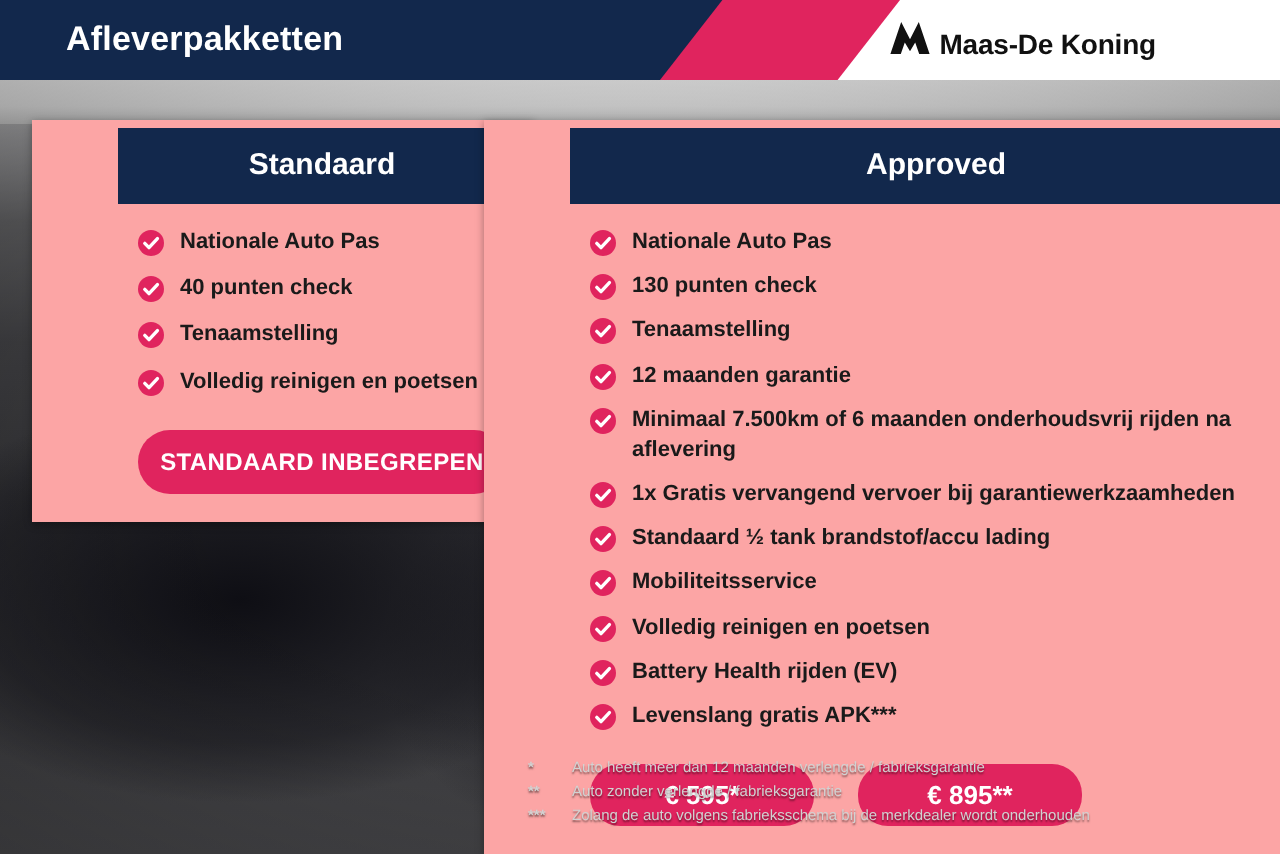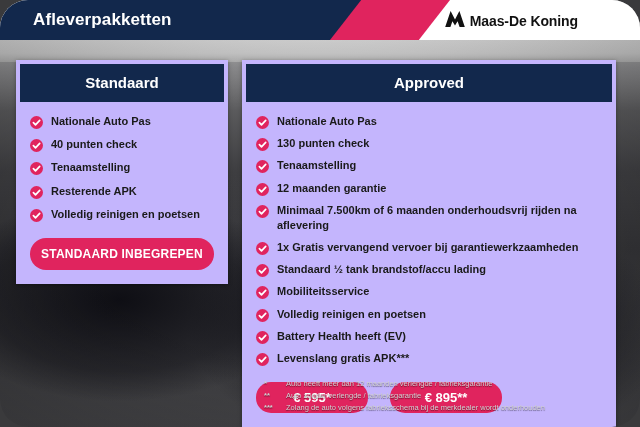--- a/index.html
+++ b/index.html
@@ -12,21 +12,20 @@
     overflow: hidden;
     font-family: "Liberation Sans", sans-serif;
     background: #3a3a3c;
   }
 
   .screen {
     position: relative;
     width: 640px;
     height: 427px;
     overflow: hidden;
-    border-radius: 28px;
   }
 
   
   .backdrop {
     position: absolute;
     inset: 0;
     background:
       radial-gradient(ellipse 240px 130px at 120px 300px, rgba(12,12,18,0.95) 0%, rgba(20,20,26,0.55) 55%, rgba(40,40,44,0) 78%),
       radial-gradient(ellipse 300px 160px at 430px 330px, rgba(10,10,16,0.88) 0%, rgba(24,24,30,0.5) 58%, rgba(40,40,44,0) 80%),
       radial-gradient(ellipse 200px 120px at 300px 250px, rgba(70,70,76,0.45) 0%, rgba(48,48,52,0) 72%),
@@ -84,22 +83,23 @@
   .brand-name {
     font-size: 14px;
     font-weight: bold;
     color: #111111;
     letter-spacing: -0.1px;
   }
 
   
   .card {
     position: absolute;
-    background: #c4b5fd;
+    background: #fca5a5;
     box-shadow: 0 1px 4px rgba(0,0,0,0.35);
+    padding-left: 39px;
   }
   .card-standard { left: 16px; top: 60px; width: 212px; }
   .card-approved { left: 242px; top: 60px; width: 374px; }
 
   .card-head {
     background: #12284c;
     color: #ffffff;
     text-align: center;
     font-size: 15px;
     font-weight: bold;
@@ -251,29 +251,20 @@
           </span>
           <span class="feature-text">Tenaamstelling</span>
         </li>
         <li class="feature-item">
           <span class="check-icon">
             <svg width="13" height="13" viewBox="0 0 13 13" aria-hidden="true">
                 <circle cx="6.5" cy="6.5" r="6.5" fill="#e0245e"></circle>
                 <path d="M3.4 6.7 L5.5 8.8 L9.7 4.3" stroke="#ffffff" stroke-width="1.7" fill="none" stroke-linecap="round" stroke-linejoin="round"></path>
               </svg>
           </span>
-          <span class="feature-text">Resterende APK</span>
-        </li>
-        <li class="feature-item">
-          <span class="check-icon">
-            <svg width="13" height="13" viewBox="0 0 13 13" aria-hidden="true">
-                <circle cx="6.5" cy="6.5" r="6.5" fill="#e0245e"></circle>
-                <path d="M3.4 6.7 L5.5 8.8 L9.7 4.3" stroke="#ffffff" stroke-width="1.7" fill="none" stroke-linecap="round" stroke-linejoin="round"></path>
-              </svg>
-          </span>
           <span class="feature-text">Volledig reinigen en poetsen</span>
         </li>
       </ul>
       <button class="badge-standard">STANDAARD INBEGREPEN</button>
     </div>
   </div>
 
   <div class="card card-approved">
     <div class="card-head">Approved</div>
     <div class="card-body">
@@ -359,21 +350,21 @@
           </span>
           <span class="feature-text">Volledig reinigen en poetsen</span>
         </li>
         <li class="feature-item">
           <span class="check-icon">
             <svg width="13" height="13" viewBox="0 0 13 13" aria-hidden="true">
                 <circle cx="6.5" cy="6.5" r="6.5" fill="#e0245e"></circle>
                 <path d="M3.4 6.7 L5.5 8.8 L9.7 4.3" stroke="#ffffff" stroke-width="1.7" fill="none" stroke-linecap="round" stroke-linejoin="round"></path>
               </svg>
           </span>
-          <span class="feature-text">Battery Health heeft (EV)</span>
+          <span class="feature-text">Battery Health rijden (EV)</span>
         </li>
         <li class="feature-item">
           <span class="check-icon">
             <svg width="13" height="13" viewBox="0 0 13 13" aria-hidden="true">
                 <circle cx="6.5" cy="6.5" r="6.5" fill="#e0245e"></circle>
                 <path d="M3.4 6.7 L5.5 8.8 L9.7 4.3" stroke="#ffffff" stroke-width="1.7" fill="none" stroke-linecap="round" stroke-linejoin="round"></path>
               </svg>
           </span>
           <span class="feature-text">Levenslang gratis APK***</span>
         </li>

